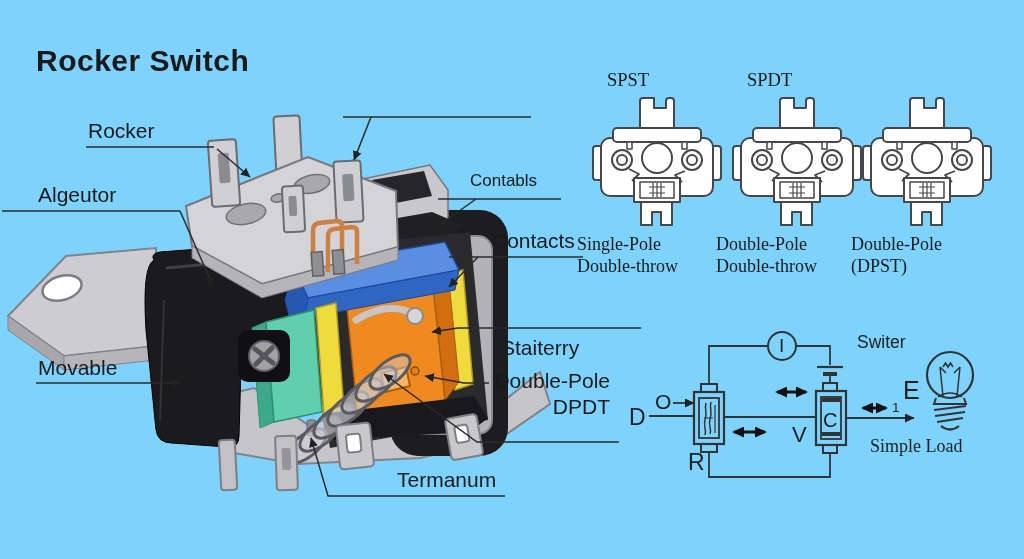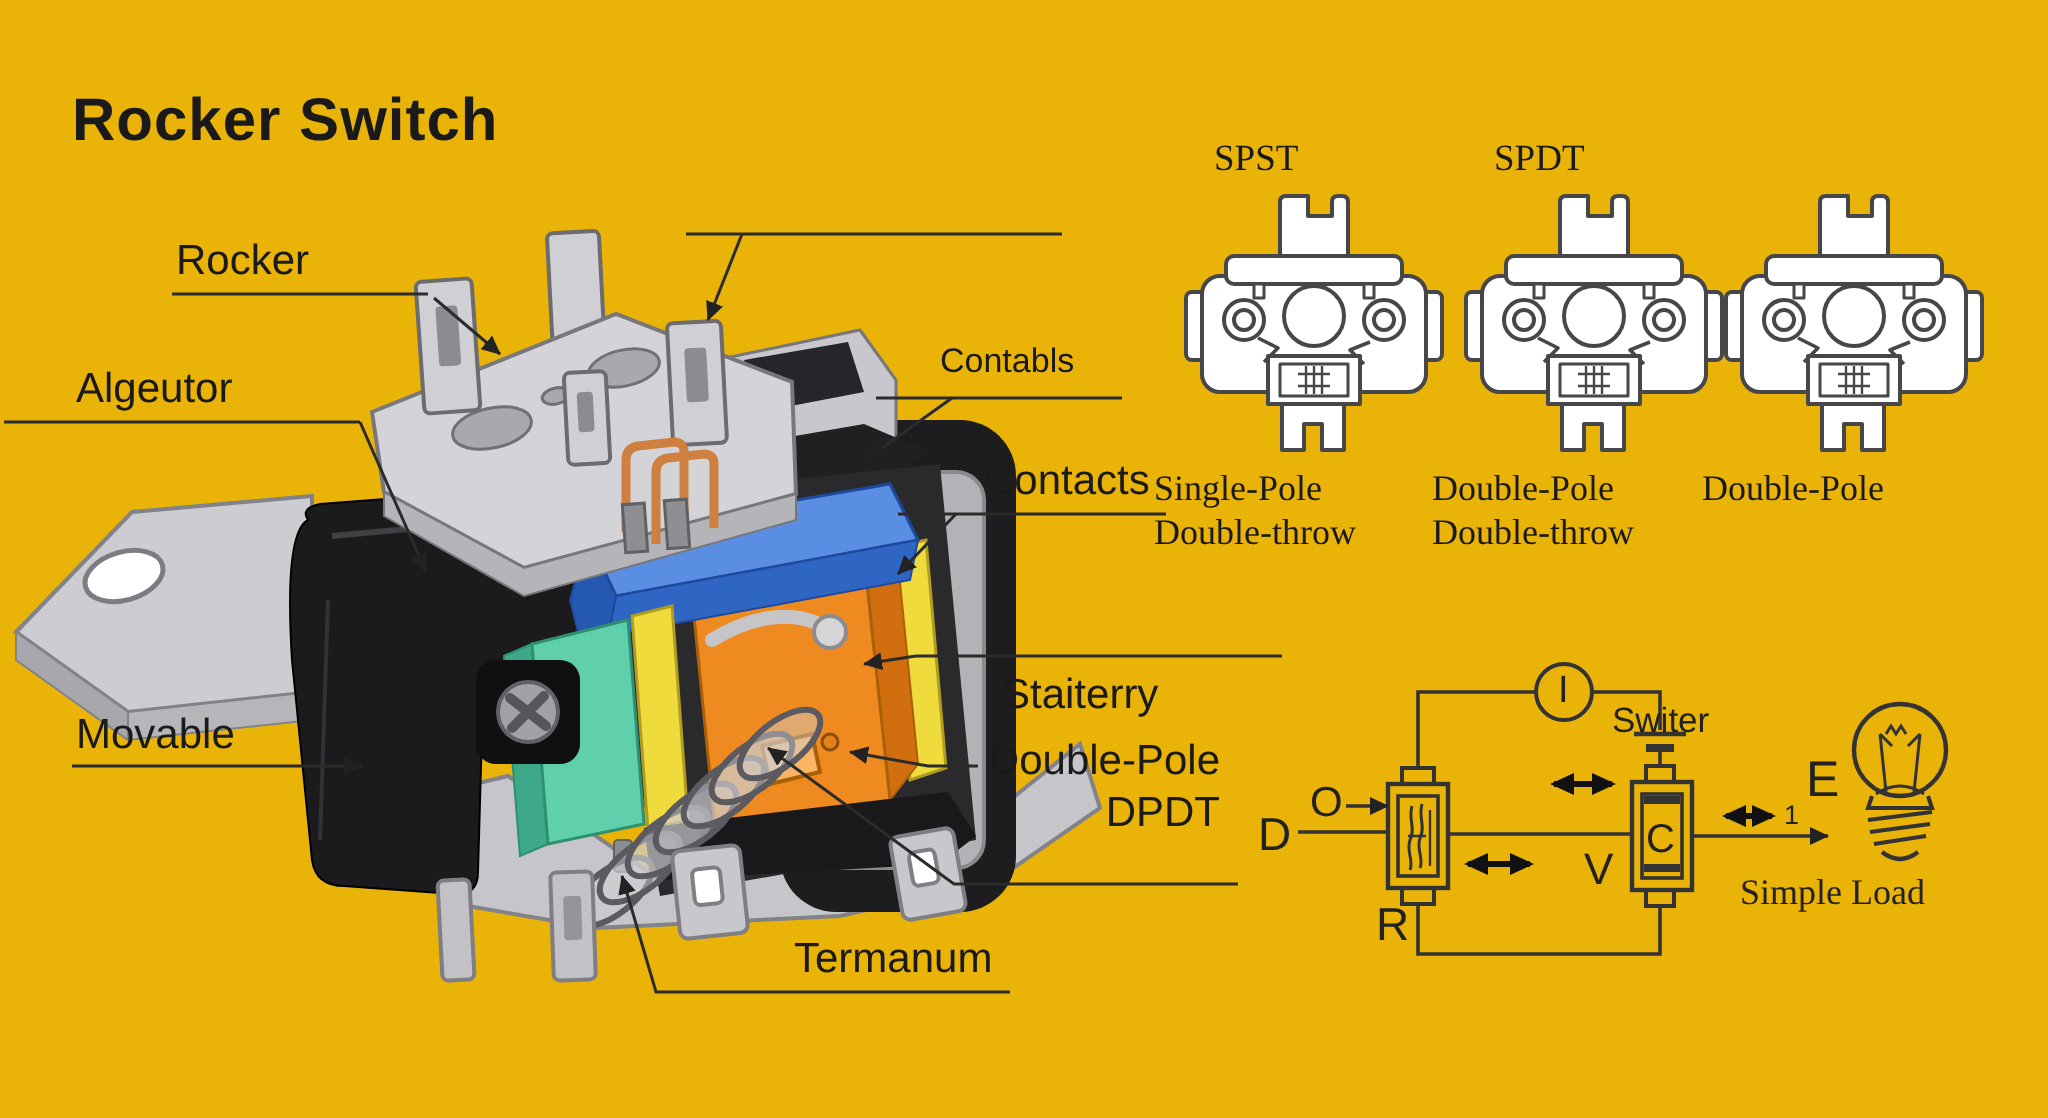--- a/index.html
+++ b/index.html
@@ -1,16 +1,16 @@
 <!DOCTYPE html>
 <html><head>
 <meta charset="utf-8">
 <style>
   html,body{margin:0;padding:0;background:#fff;}
-  #stage{position:relative;width:1024px;height:559px;background:#eab308;overflow:hidden;
+  #stage{position:relative;width:1024px;height:559px;background:#7dd3fc;overflow:hidden;
          font-family:"Liberation Sans",sans-serif;color:#1a1a1a;}
   #art{position:absolute;left:0;top:0;}
   .lbl{position:absolute;white-space:nowrap;color:#1a1a1a;}
   .ctr{text-align:left;font-family:Liberation Serif, serif;}
   .rt{text-align:right;}
 </style>
 </head>
 <body>
 <div id="stage">
 
@@ -263,24 +263,25 @@
 <div class="lbl ctr" style="left:577px;top:233px;width:160px;font-size:18px;line-height:22px;">
   <div>Single-Pole</div>
   <div>Double-throw</div>
 </div>
 <div class="lbl ctr" style="left:716px;top:233px;width:160px;font-size:18px;line-height:22px;">
   <div>Double-Pole</div>
   <div>Double-throw</div>
 </div>
 <div class="lbl ctr" style="left:851px;top:233px;width:160px;font-size:18px;line-height:22px;">
   <div>Double-Pole</div>
+  <div>(DPST)</div>
 </div>
 
 <div class="lbl" style="left:779px;top:335px;font-size:19px;color:#222;">I</div>
-<div class="lbl" style="left:806px;top:332px;font-size:17.5px;color:#222;margin-top:18px;">Switer</div>
+<div class="lbl" style="left:857px;top:332px;font-size:17.5px;color:#222;">Switer</div>
 <div class="lbl" style="left:655px;top:390px;font-size:21px;color:#222;">O</div>
 <div class="lbl" style="left:629px;top:404px;font-size:23px;color:#222;">D</div>
 <div class="lbl" style="left:688px;top:449px;font-size:23px;color:#222;">R</div>
 <div class="lbl" style="left:792px;top:422px;font-size:22px;color:#222;">V</div>
 <div class="lbl" style="left:823px;top:409px;font-size:20px;color:#222;">C</div>
 <div class="lbl" style="left:903px;top:376px;font-size:25px;color:#222;">E</div>
 <div class="lbl" style="left:892px;top:400px;font-size:13.5px;color:#222;">1</div>
 <div class="lbl ctr" style="left:870px;top:436px;width:140px;font-size:18px;color:#222;">Simple Load</div>
 
 </div>

